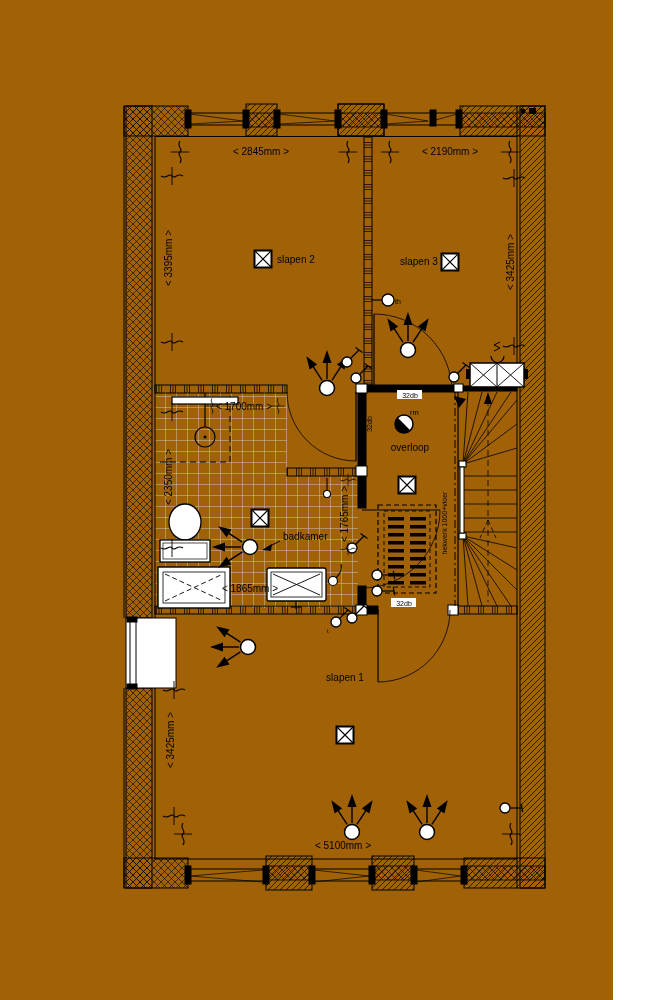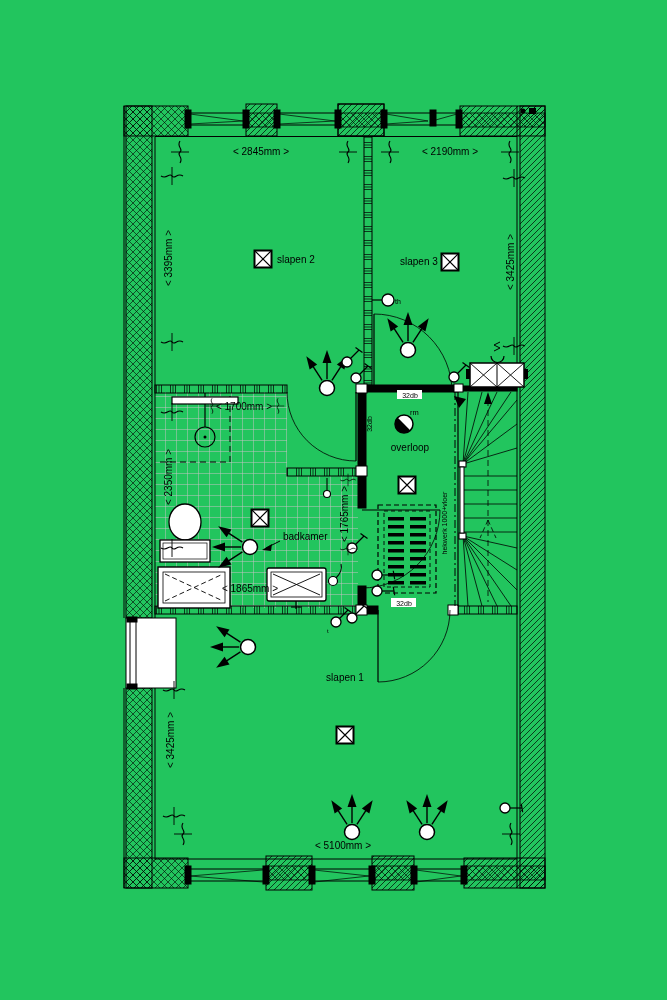--- a/index.html
+++ b/index.html
@@ -1,16 +1,16 @@
 <!DOCTYPE html>
 <html><head>
 <meta charset="utf-8">
 <style>
   html,body{margin:0;padding:0;background:#fff}
-  #stage{width:667px;height:1000px;position:relative;background:#22c55e}
+  #stage{width:613px;height:1000px;position:relative;background:#a16207}
   svg{display:block}
   text{font-family:"Liberation Sans",sans-serif;fill:#000}
   .txt{font-size:10px}
   .sm{font-size:7px}
   .sm8{font-size:7.5px}
   .tiny{font-size:6px}
 </style>
 </head>
 <body>
 

